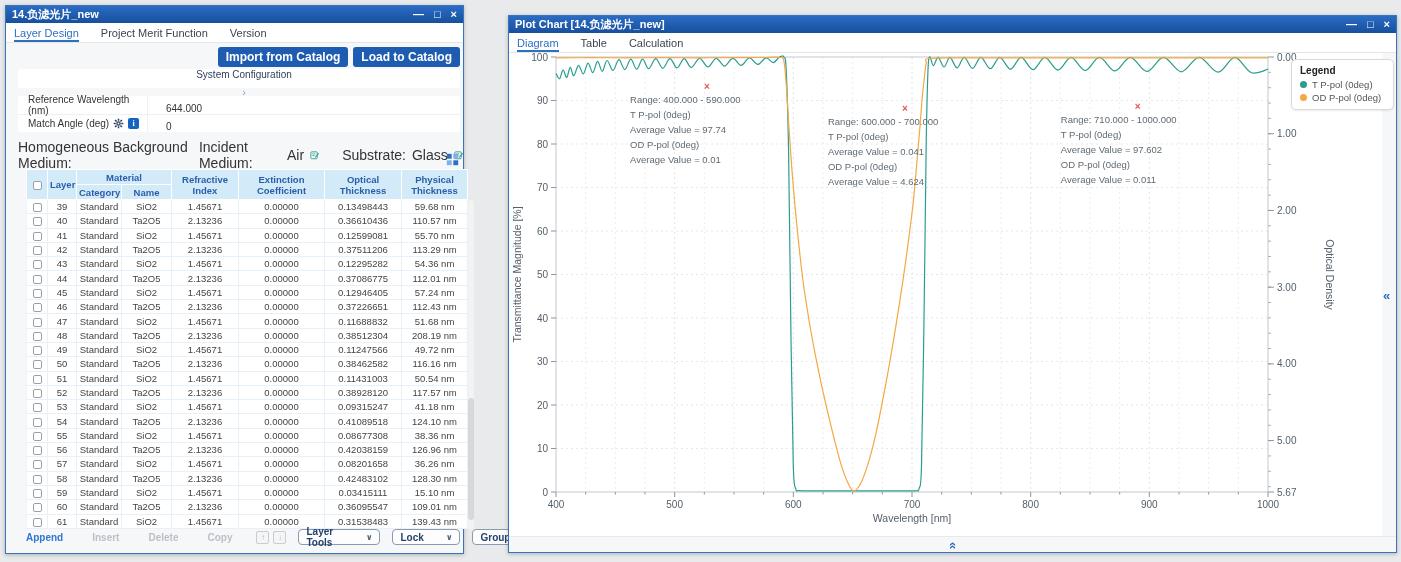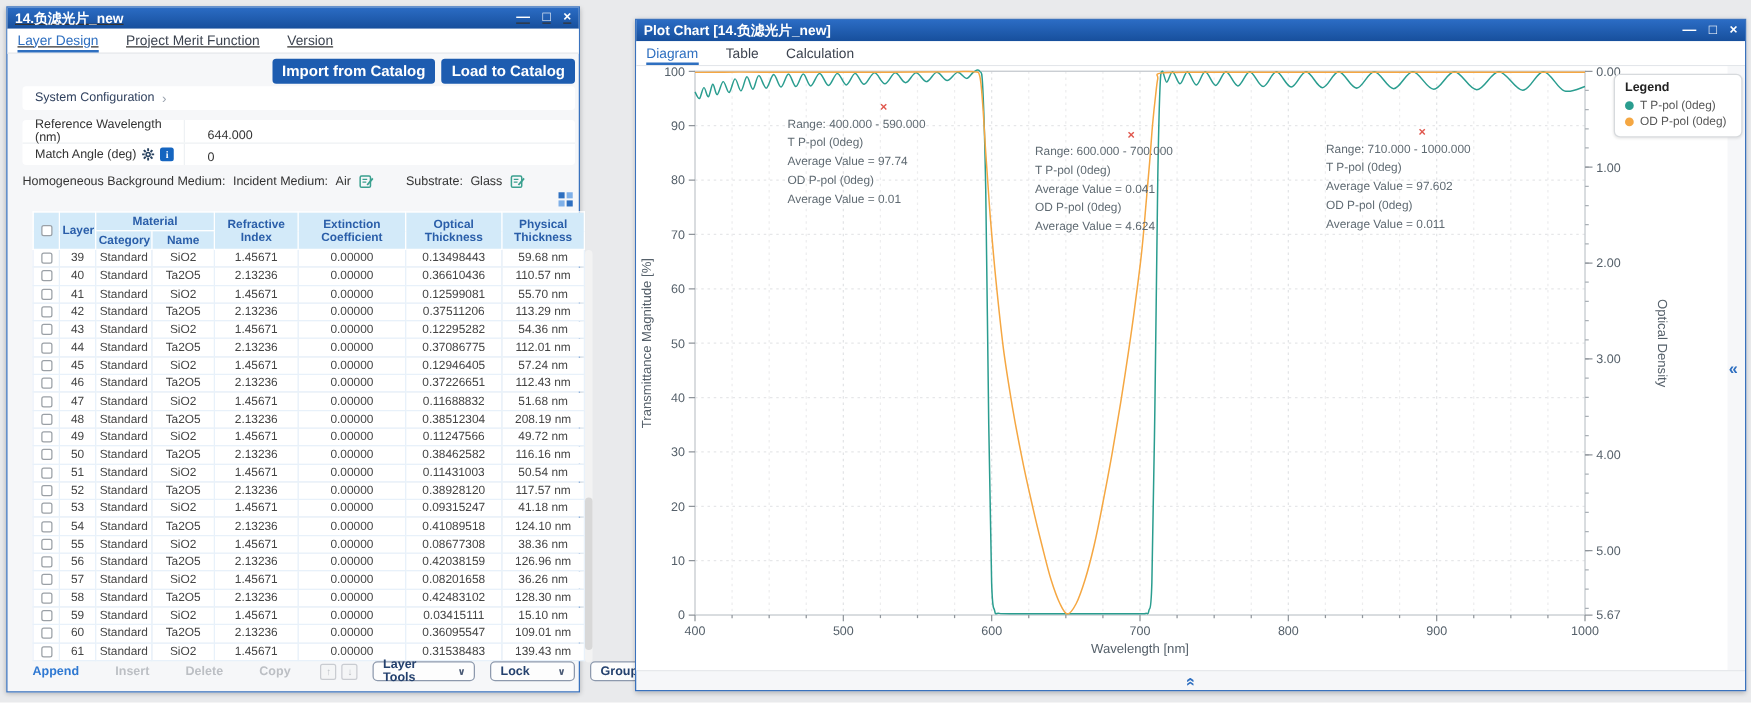--- a/index.html
+++ b/index.html
@@ -31,51 +31,51 @@
   .tabbar {
     height:20px; flex:0 0 20px; background:#fff;
     border-bottom:1px solid #e3e6ea;
     display:flex; align-items:stretch; padding-left:8px; gap:22px;
   }
   .tab { display:flex; align-items:center; font-size:11px; color:#3d4450; position:relative; }
   .tab.active { color:#2e6fc0; }
   .tab.active:after { content:""; position:absolute; left:0; right:0; bottom:0; height:2px; background:#2e6fc0; }
 
   
-  #win-left { left:5px; top:5px; width:459px; height:549px;text-decoration:underline; }
+  #win-left { left:5px; top:5px; width:459px; height:549px; }
   .lw-body { position:relative; flex:1; }
   .btnrow { position:absolute; top:4px; right:3px; display:flex; gap:5px; }
   .bluebtn {
     background:#1d5cb0; color:#fff; border:none; border-radius:3px;
     font-size:12px; padding:3px 8px; font-family:inherit; font-weight:bold;
   }
   .sysconf {
     position:absolute; left:12px; right:3px; top:26px; height:19px;
     background:#fff; border-radius:3px; display:flex; align-items:center;
-    padding-left:10px; font-size:10px; color:#30415e; gap:6px;
+    padding-left:10px; font-size:10px; color:#30415e; gap:6px;flex-direction:column;
   }
   .sysconf .chev { color:#9aa3af; font-size:11px; }
   .fieldpanel {
     position:absolute; left:12px; right:3px; top:53px; height:36px;
     background:#fff; border-radius:3px;
   }
   .frow { height:18px; display:flex; align-items:flex-end; }
   .frow + .frow { border-top:1px solid #eef1f4; }
   .flabel { width:130px; padding-left:10px; color:#333; display:flex; align-items:center; gap:4px;
             border-right:1px solid #eef1f4; height:100%; }
   .fvalue { padding-left:18px; color:#333; }
   .gear-svg { width:11px; height:11px; }
   .info-ic {
     width:11px; height:11px; background:#1565c0; color:#fff; border-radius:2px;
     display:inline-flex; align-items:center; justify-content:center;
     font-size:8px; font-weight:bold; font-family:"Liberation Serif",serif;
   }
   .medrow {
     position:absolute; left:12px; top:96px; display:flex; align-items:center; gap:6px;
-    font-size:10px; color:#333;
+    font-size:14px; color:#333;
   }
   .medrow b { font-weight:normal; }
   .edit-ic { width:12px; height:12px; display:inline-block; vertical-align:middle; }
   .gridicon { position:absolute; right:4px; top:110px; width:13px; height:13px; }
 
   .layer-table-wrap { position:absolute; left:20px; top:126px; width:441px; }
   table.layers { border-collapse:collapse; width:441px; table-layout:fixed; font-size:9.5px; }
   table.layers th {
     background:#d3eaf9; color:#2a5ea9; font-weight:bold; font-size:9.5px;
     border:1px solid #fff; padding:1px 2px; height:15px;

